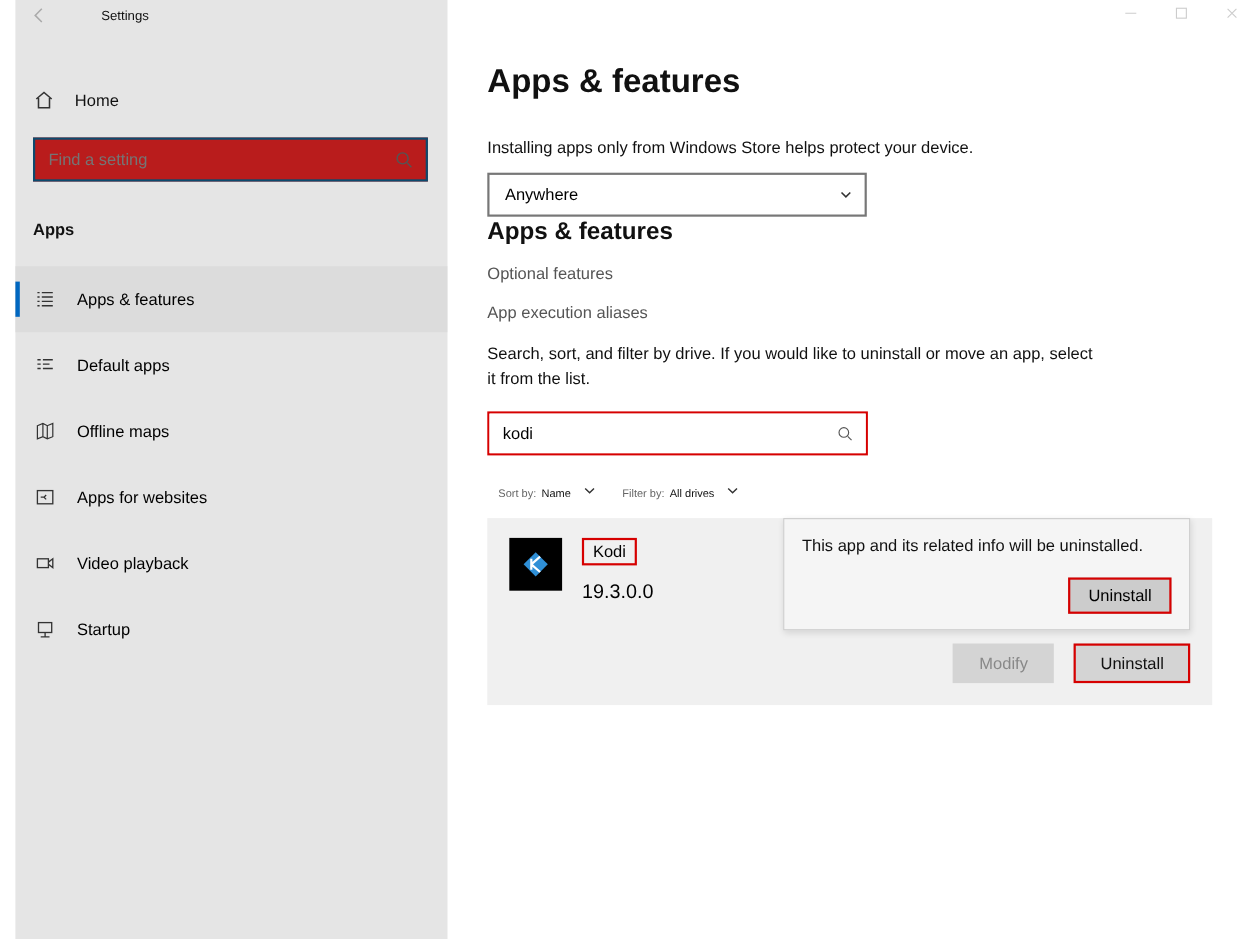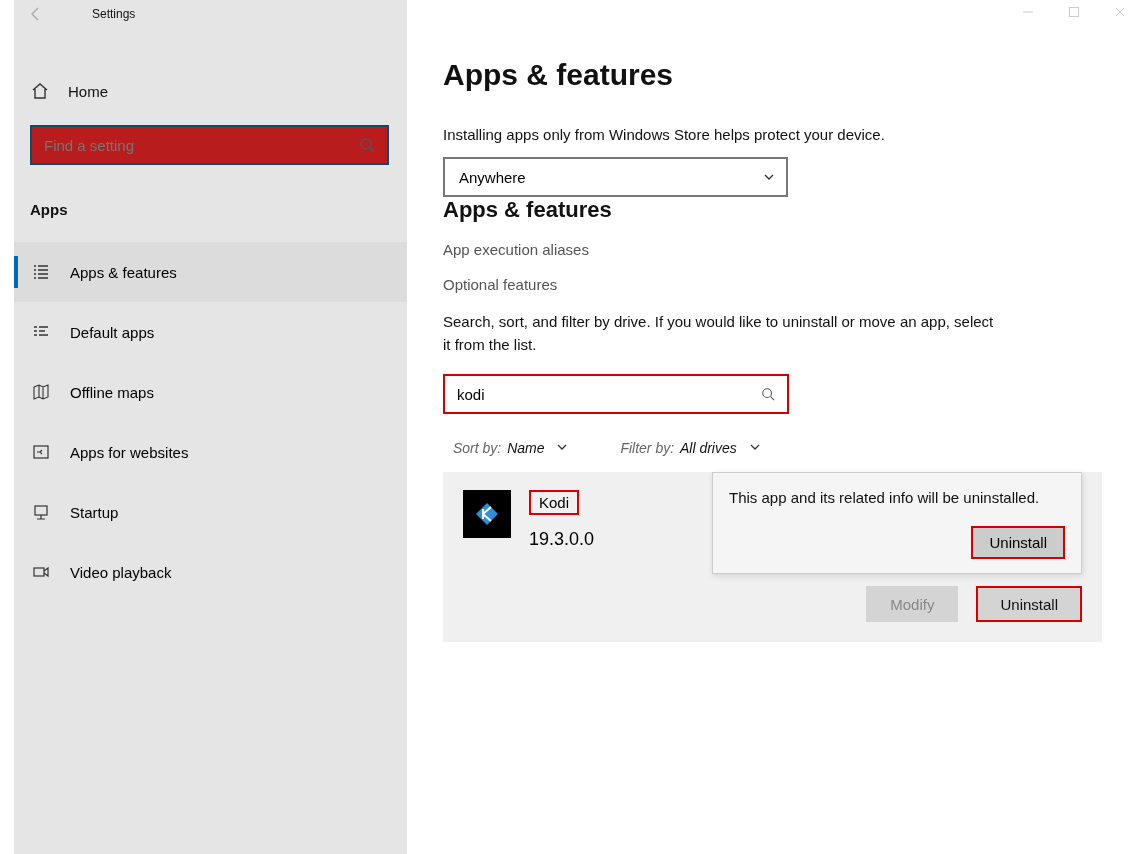--- a/index.html
+++ b/index.html
@@ -36,21 +36,21 @@
   .desc { font-size: 15px; color: #111; margin-bottom: 14px; }
   .select-box { width: 345px; height: 40px; border: 2px solid #777; display: flex; align-items: center; justify-content: space-between; padding: 0 10px 0 14px; font-size: 15px; }
   .link-sub { font-size: 15px; color: #555; margin-bottom: 18px; cursor: default; }
   .instr { font-size: 15px; color: #111; line-height: 1.5; margin-bottom: 18px; max-width: 560px; }
 
   .app-search-wrap { border: 2px solid #d60000; width: 346px; padding: 0; margin-bottom: 26px; }
   .app-search-inner { position: relative; }
   .app-search-inner input { width: 100%; height: 36px; border: none; padding: 0 34px 0 12px; font-size: 15px; outline: none; }
   .app-search-inner .mag { position: absolute; right: 12px; top: 50%; transform: translateY(-50%); color: #555; }
 
-  .sort-row { display: flex; gap: 52px; font-size: 14px; margin-bottom: 16px; padding-left: 10px; font-style: italic; }
+  .sort-row { display: flex; gap: 24px; font-size: 10px; margin-bottom: 16px; padding-left: 10px; }
   .sort-row .lbl { color: #666; }
   .sort-row .val { color: #111; margin-left: 2px; }
 
   .app-row { background: #f0f0f0; padding: 18px 20px; display: flex; align-items: flex-start; position: relative; min-height: 170px; }
   .app-icon { width: 48px; height: 48px; background: #000; display: flex; align-items:center; justify-content:center; }
   .app-meta { margin-left: 18px; }
   .app-name-box { border: 2px solid #d60000; display:inline-block; padding: 2px 8px 2px 8px; font-size: 15px; }
   .app-version { color: #000000; font-size: 18px; margin-top: 14px; }
 
   .btn-row { position: absolute; right: 20px; bottom: 20px; display:flex; gap: 18px; }
@@ -135,34 +135,34 @@
           <svg width="18" height="18" viewBox="0 0 18 18">
               <rect x="2" y="3" width="14" height="12" stroke="#333" stroke-width="1.2" fill="none"></rect>
               <path d="M8 9 L10 7 M8 9 L10 11 M8 9 H5" stroke="#333" stroke-width="1.1" fill="none"></path>
             </svg>
         </span>
         <span class="label">Apps for websites</span>
       </div>
       <div class="nav-item">
         <span class="icon">
           <svg width="18" height="18" viewBox="0 0 18 18">
+              <rect x="2" y="5" width="10" height="8" stroke="#333" stroke-width="1.2" fill="none"></rect>
+              <path d="M12 8 L16 5 V13 L12 10" stroke="#333" stroke-width="1.2" fill="none"></path>
+            </svg>
+        </span>
+        <span class="label">Video playback</span>
+      </div>
+      <div class="nav-item">
+        <span class="icon">
+          <svg width="18" height="18" viewBox="0 0 18 18">
               <rect x="3" y="3" width="12" height="9" stroke="#333" stroke-width="1.2" fill="none"></rect>
               <path d="M9 12 V16 M5 16 H13" stroke="#333" stroke-width="1.2"></path>
             </svg>
         </span>
         <span class="label">Startup</span>
-      </div>
-      <div class="nav-item">
-        <span class="icon">
-          <svg width="18" height="18" viewBox="0 0 18 18">
-              <rect x="2" y="5" width="10" height="8" stroke="#333" stroke-width="1.2" fill="none"></rect>
-              <path d="M12 8 L16 5 V13 L12 10" stroke="#333" stroke-width="1.2" fill="none"></path>
-            </svg>
-        </span>
-        <span class="label">Video playback</span>
       </div>
     </div>
   </div>
 
   <div class="main">
 
     <div class="window-controls">
       <div>
           <svg width="12" height="12" viewBox="0 0 12 12">
             <path d="M1 6 H11" stroke="#ccc" stroke-width="1"></path>
@@ -187,22 +187,22 @@
       <div class="select-box">
         <span>Anywhere</span>
         <span>
           <svg width="14" height="14" viewBox="0 0 14 14">
               <path d="M3 5 L7 9 L11 5" stroke="#333" stroke-width="1.4" fill="none"></path>
             </svg>
         </span>
       </div>
 
       <h2>Apps &amp; features</h2>
+      <div class="link-sub">Optional features</div>
       <div class="link-sub">App execution aliases</div>
-      <div class="link-sub">Optional features</div>
 
       <div class="instr">Search, sort, and filter by drive. If you would like to uninstall or move an app, select it from the list.</div>
 
       <div class="app-search-wrap">
         <div class="app-search-inner">
           <input value="kodi" style="">
           <span class="mag">
             <svg width="14" height="14" viewBox="0 0 16 16">
                 <circle cx="7" cy="7" r="5" stroke="#555" stroke-width="1.2" fill="none"></circle>
                 <path d="M11 11 L15 15" stroke="#555" stroke-width="1.2"></path>

